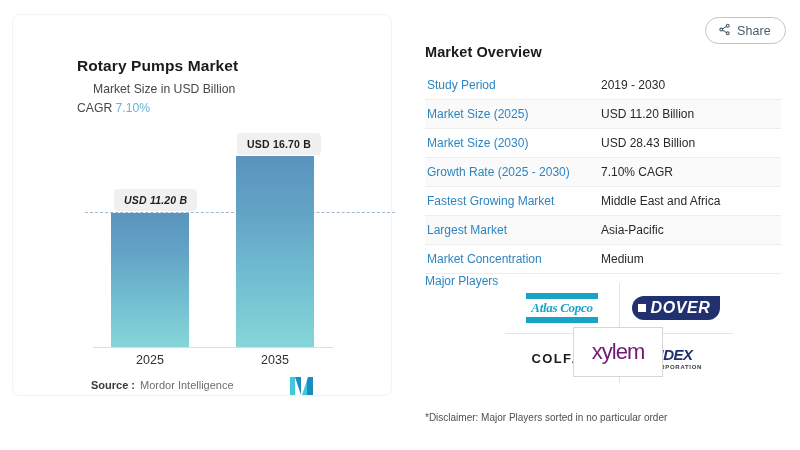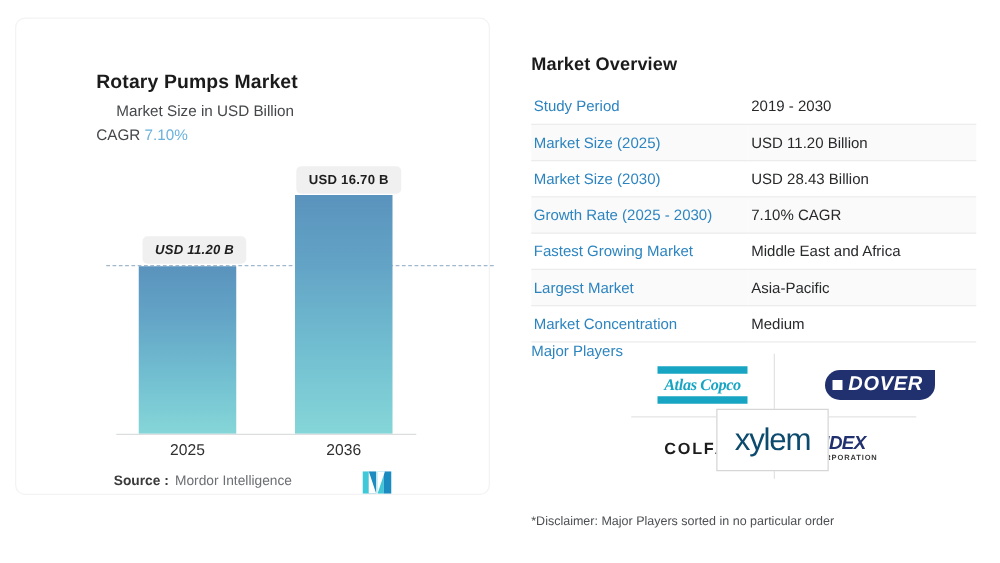--- a/index.html
+++ b/index.html
@@ -244,21 +244,21 @@
   }
   .logo-cell {
     position: absolute;
     width: 114px;
     height: 50px;
     display: flex;
     align-items: center;
     justify-content: center;
   }
   .cell-tl { left: 0;    top: 0;  }
-  .cell-tr { left: 114px; top: 0; margin-left: 28px;  }
+  .cell-tr { left: 114px; top: 0;  }
   .cell-bl { left: 0;    top: 50px; }
   .cell-br { left: 114px; top: 50px; }
 
   
   .atlas {
     display: flex;
     flex-direction: column;
     align-items: center;
     gap: 1px;
   }
@@ -336,39 +336,51 @@
     top: 327px;
     width: 88px;
     height: 48px;
     background: #ffffff;
     border: 1px solid #d6d6d6;
     display: flex;
     align-items: center;
     justify-content: center;
   }
   .xylem-word {
-    font-size: 25px;
-    color: #0c4a6e;
+    font-size: 22px;
+    color: #701a75;
     letter-spacing: -1px;
     line-height: 1;
   }
 
   .disclaimer {
     position: absolute;
     left: 425px;
     top: 412px;
     font-size: 10px;
     color: #4d4f52;
   }
 </style>
 </head>
 <body>
 
 <div id="page">
 
+  <div class="share-btn">
+    <span>
+      <svg width="13" height="13" viewBox="0 0 24 24" fill="none" stroke="#4a5d68" stroke-width="2" stroke-linecap="round" stroke-linejoin="round">
+        <circle cx="18" cy="5" r="2.6"></circle>
+        <circle cx="6" cy="12" r="2.6"></circle>
+        <circle cx="18" cy="19" r="2.6"></circle>
+        <line x1="8.3" y1="10.8" x2="15.7" y2="6.2"></line>
+        <line x1="8.3" y1="13.2" x2="15.7" y2="17.8"></line>
+      </svg>
+    </span>
+    <span class="share-label">Share</span>
+  </div>
 
   <div class="chart-card">
 
     <div class="chart-title">Rotary Pumps Market</div>
     <div class="chart-sub">Market Size in USD Billion</div>
     <div class="chart-cagr">
       <span>CAGR</span>
       <span class="cagr-val">7.10%</span>
     </div>
 
@@ -378,21 +390,21 @@
 
       <div class="bar bar-2025"></div>
       <div class="bar bar-2030"></div>
 
       <div class="baseline"></div>
 
       <div class="bar-pill pill-2025">USD 11.20 B</div>
       <div class="bar-pill pill-2030">USD 16.70 B</div>
 
       <div class="x-label x-2025">2025</div>
-      <div class="x-label x-2030">2036</div>
+      <div class="x-label x-2030">2035</div>
     </div>
 
     <div class="source-row">
       <span class="source-key">Source :</span>
       <span class="source-val">Mordor Intelligence</span>
     </div>
 
     <div class="mi-logo">
       <svg width="24" height="18" viewBox="0 0 24 18">
         <polygon points="0,0 5,0 5,18 0,18" fill="#3fc8d8"></polygon>

